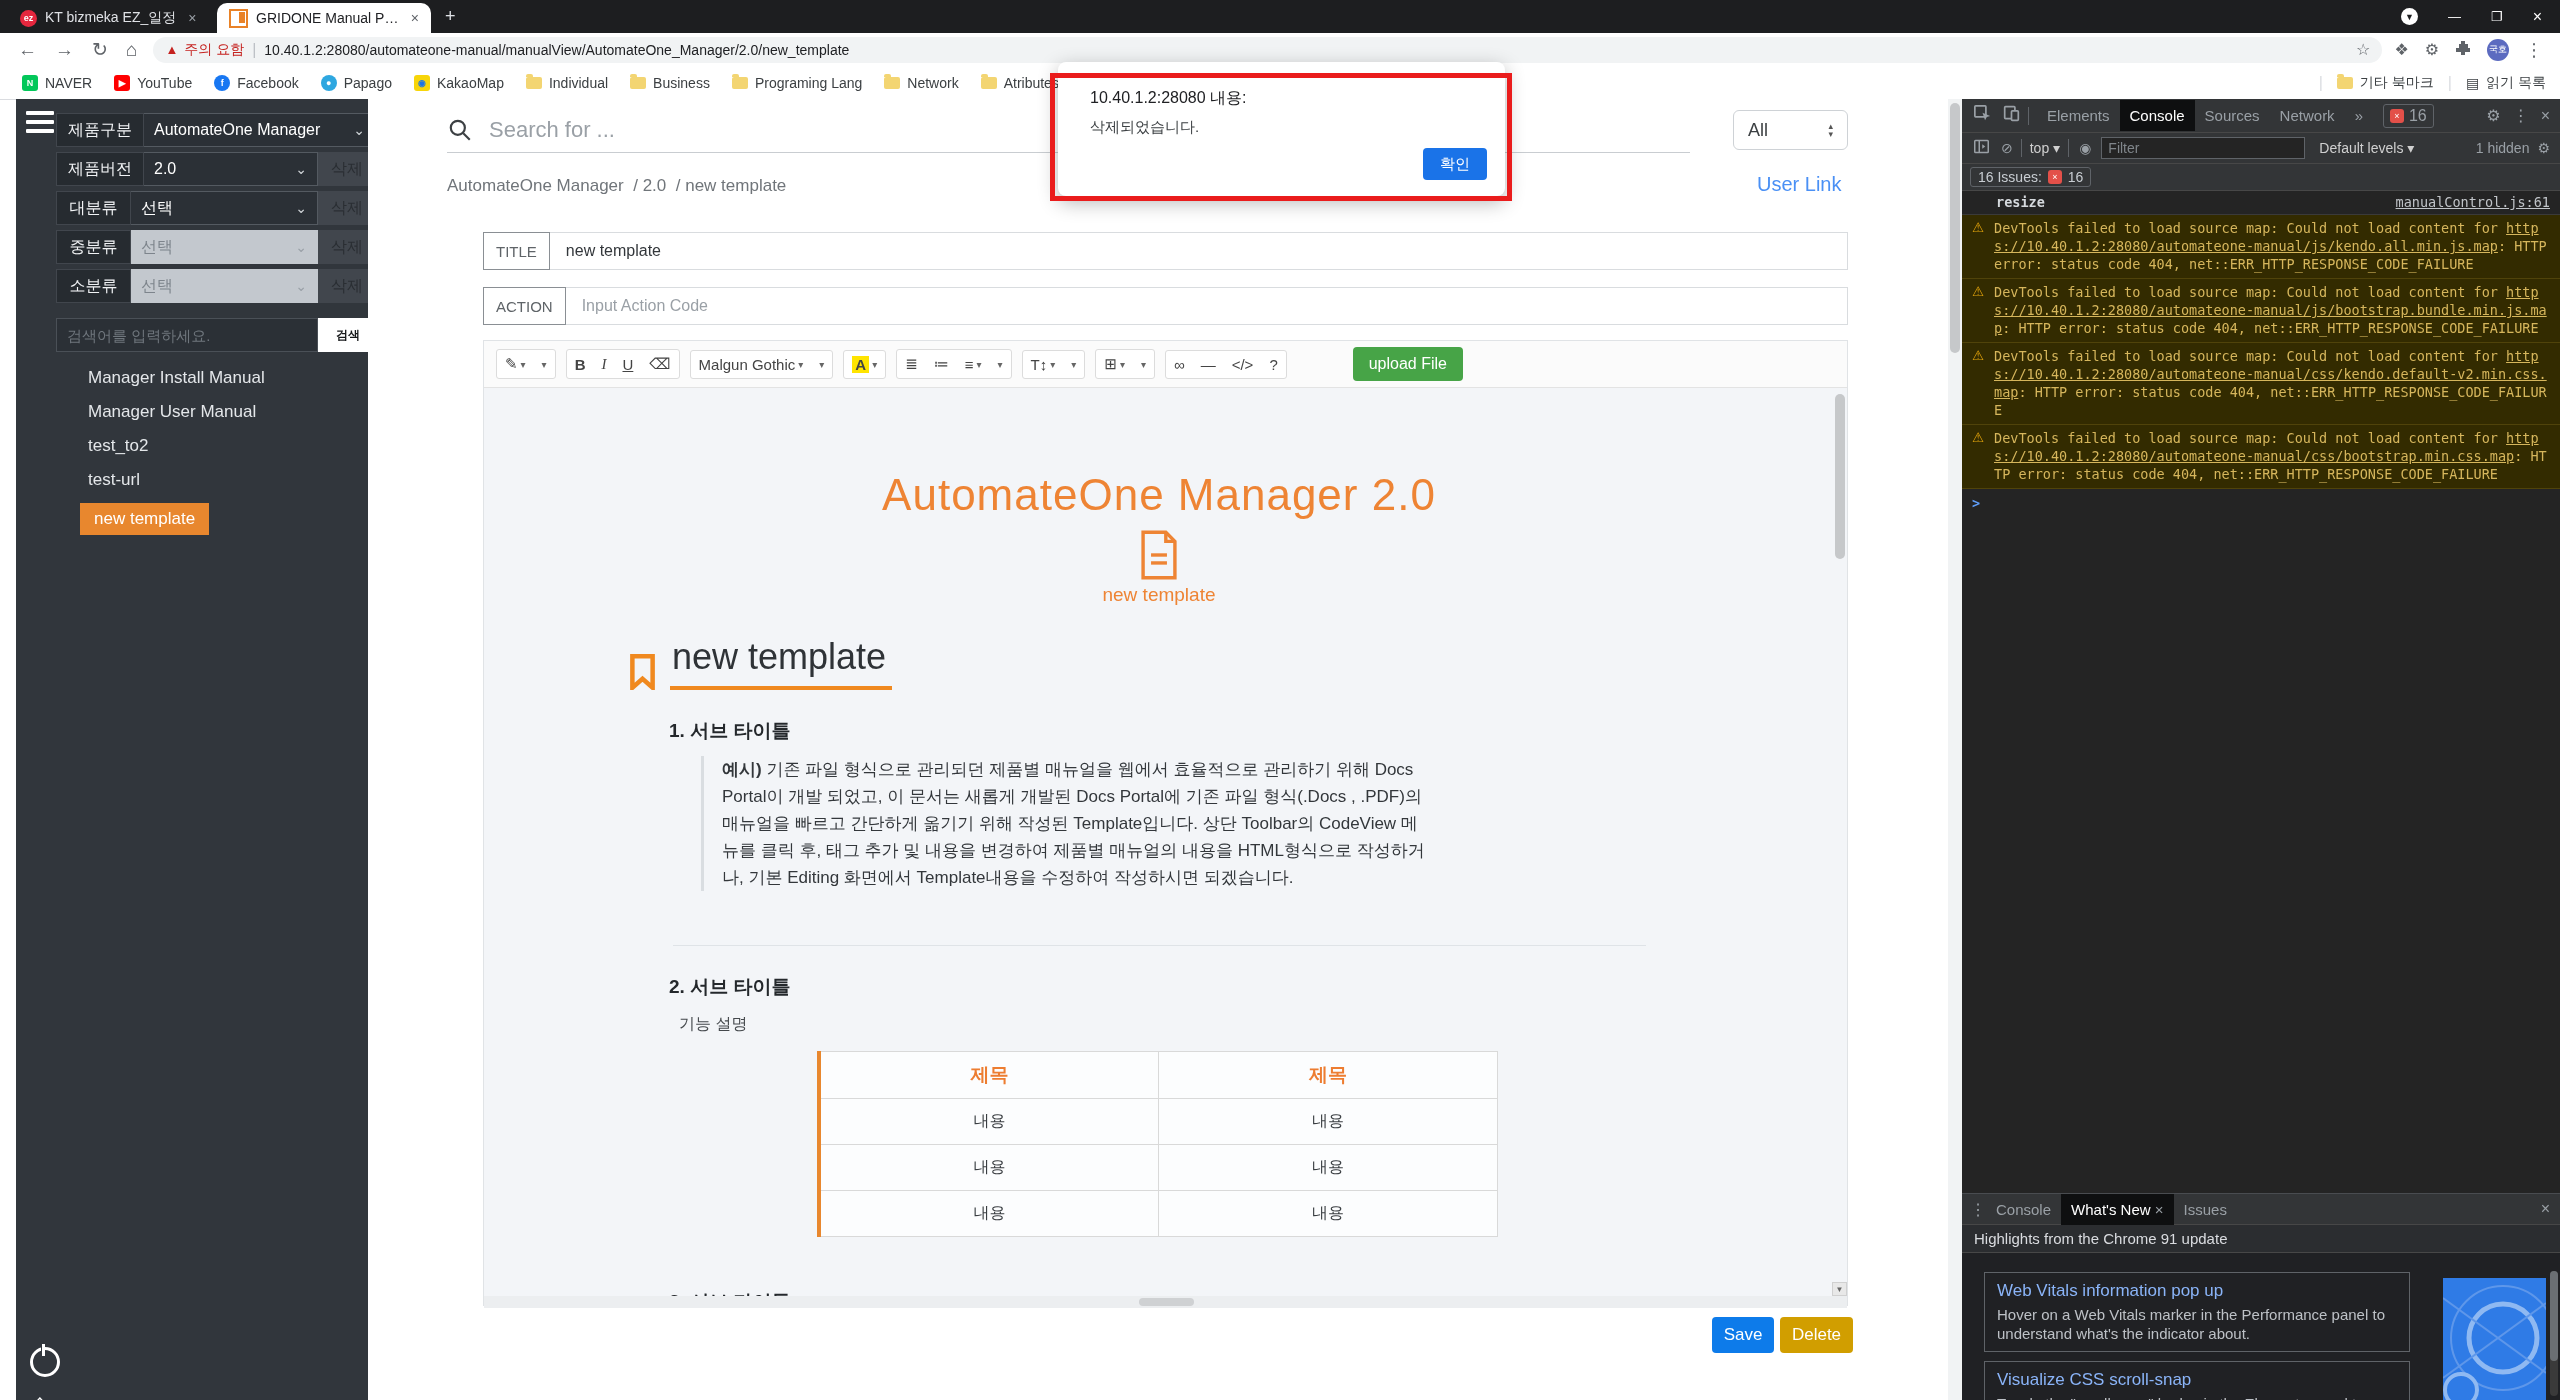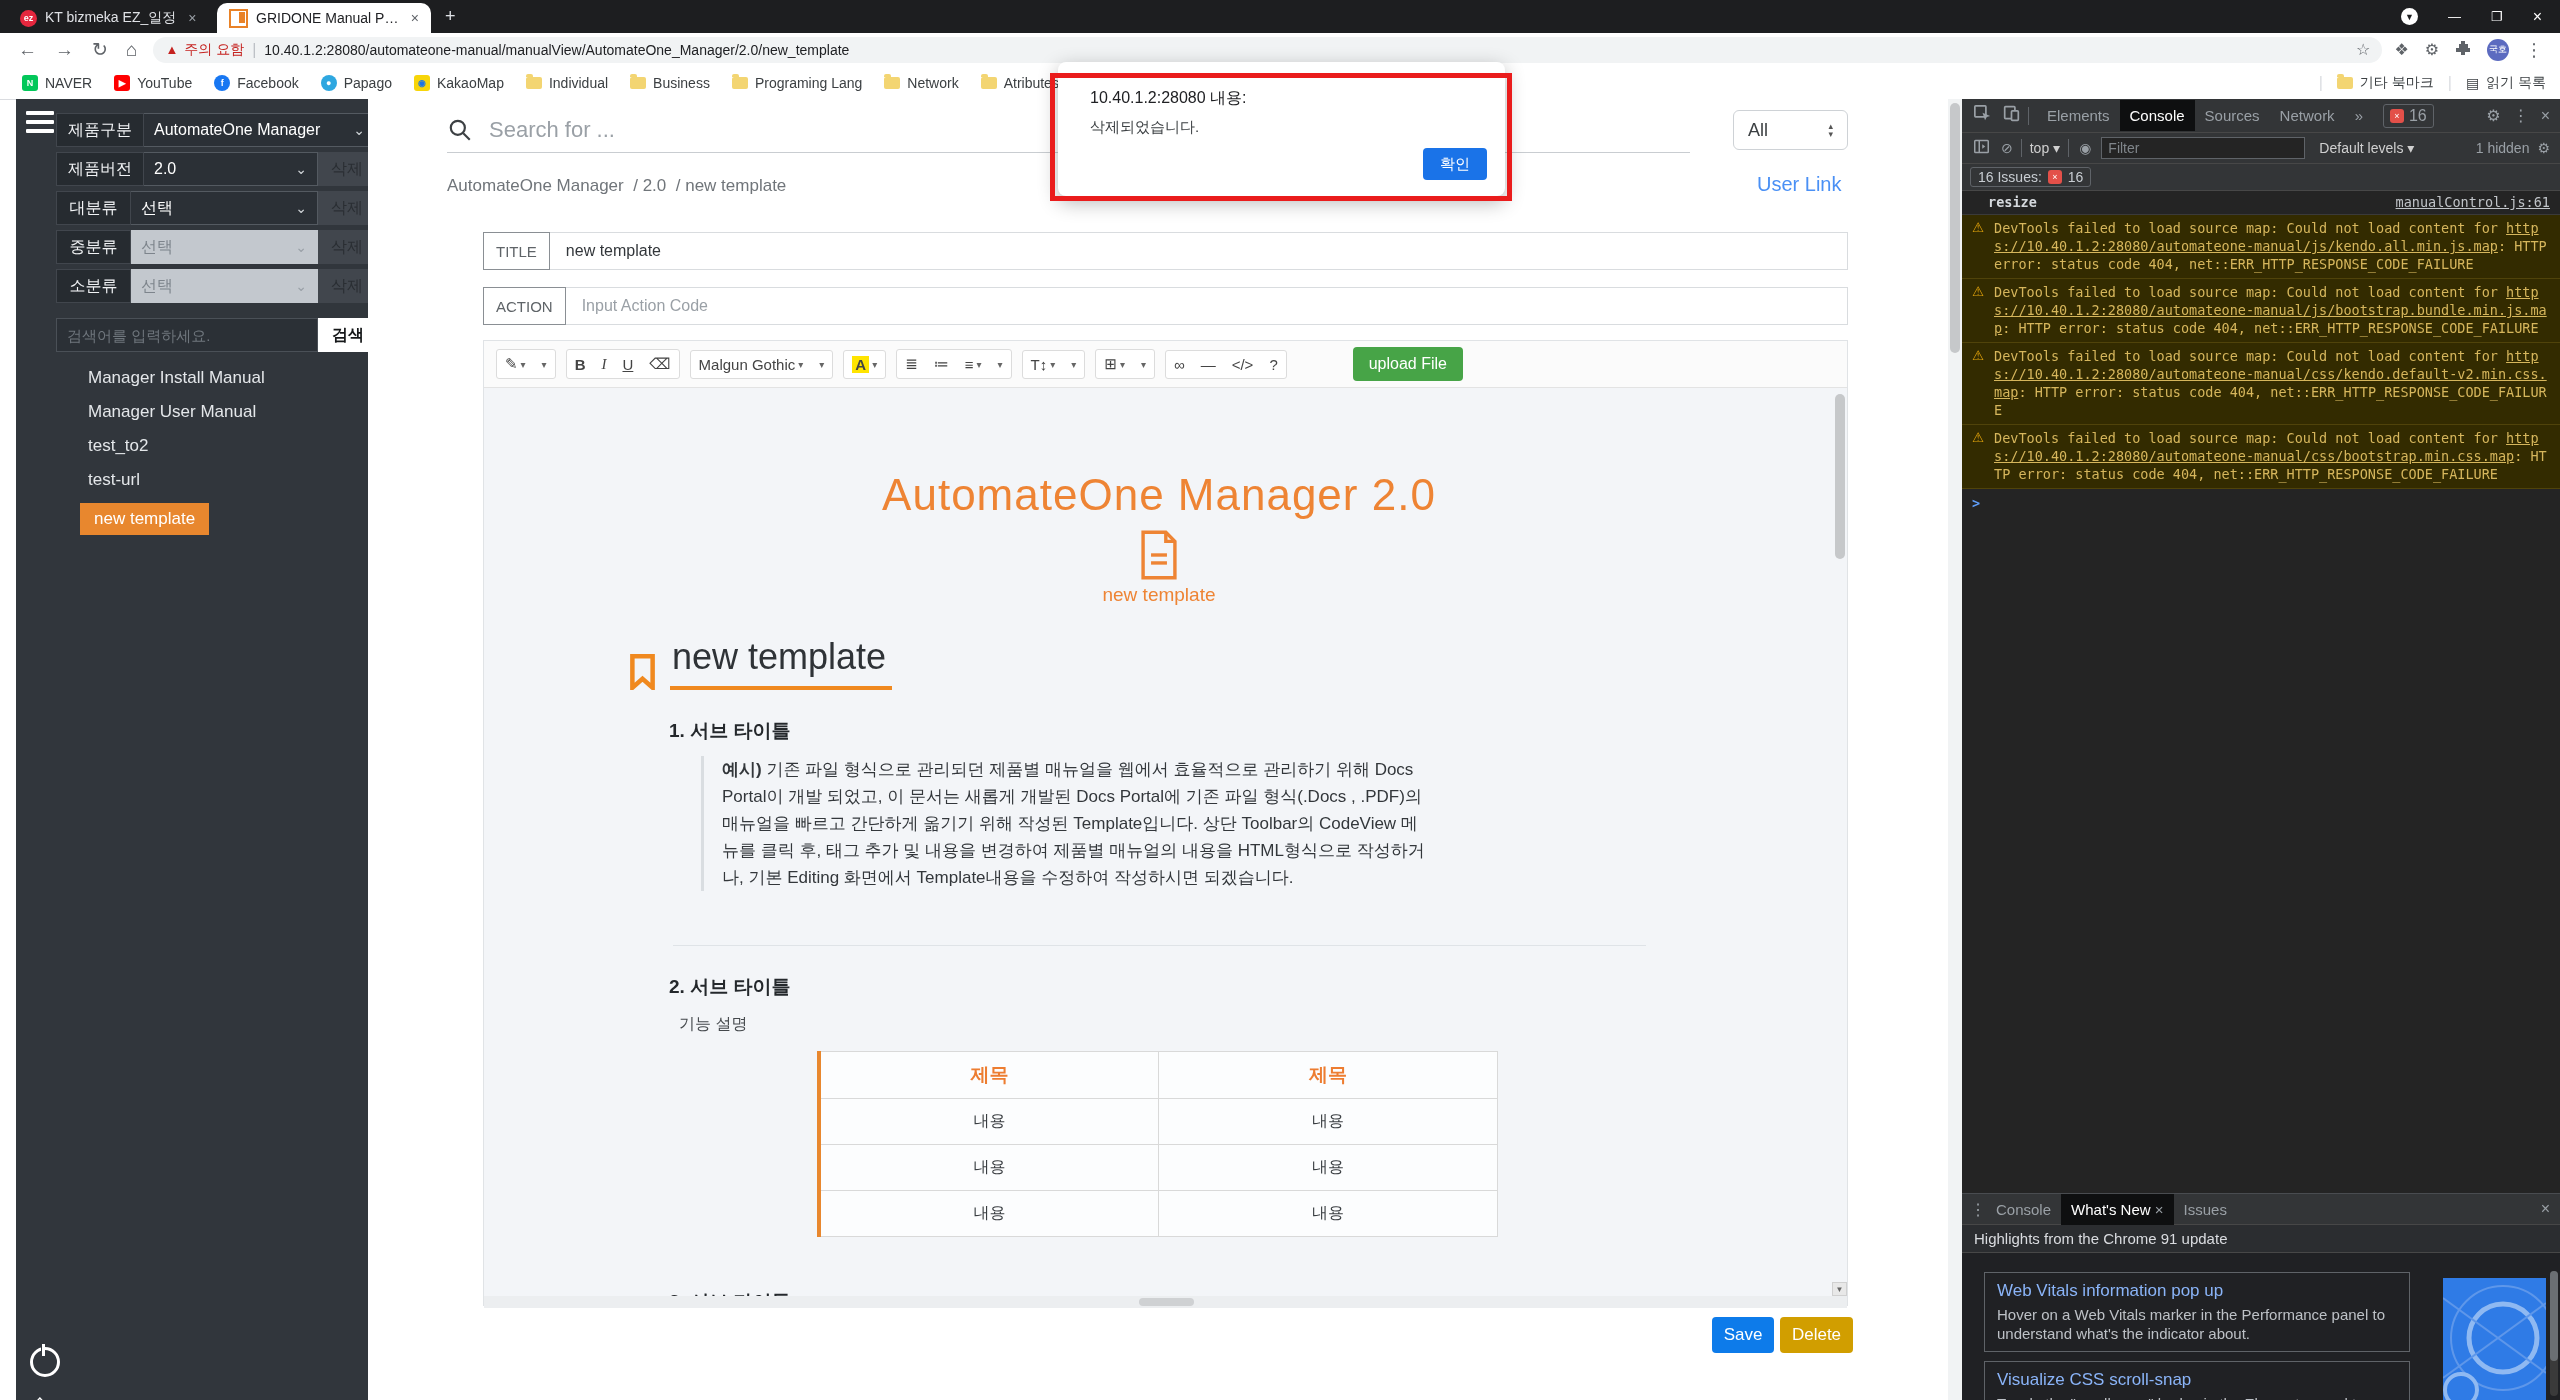--- a/index.html
+++ b/index.html
@@ -51,21 +51,21 @@
   .frow{display:flex;height:34px;margin-bottom:5px;}
   .flabel{width:88px;background:#262b30;border:1px solid #41464d;display:flex;align-items:center;justify-content:center;font-size:16px;color:#f1f3f5;box-sizing:border-box;}
   .fselect{flex:1;background:#2b3036;border:1px solid #545a61;border-left:none;display:flex;align-items:center;padding:0 10px;font-size:16px;color:#fff;box-sizing:border-box;}
   .fselect .caret{margin-left:auto;color:#cfd3d7;font-size:14px;}
   .fselect.disabled{background:#c3c8ce;color:#7d848c;border-color:#c3c8ce;}
   .fselect.disabled .caret{color:#9aa1a8;}
   .fdel{width:58px;margin-left:0;background:#41464d;border:1px solid #41464d;color:#2a2e33;display:flex;align-items:center;justify-content:center;font-size:16px;box-sizing:border-box;}
   .srow{display:flex;height:34px;margin-top:15px;}
   .sinput{flex:1;background:#2b3036;border:1px solid #4a5057;color:#e8eaec;font-size:15px;padding:0 10px;box-sizing:border-box;font-family:"Liberation Sans",sans-serif;}
   .sinput::placeholder{color:#6f767d;}
-  .sbtn{width:58px;background:#fff;color:#16181a;border:none;font-size:16px;font-weight:bold;display:flex;align-items:center;justify-content:center;padding-left:8px;}
+  .sbtn{width:58px;background:#fff;color:#16181a;border:none;font-size:12px;font-weight:bold;display:flex;align-items:center;justify-content:center;padding-left:8px;}
   .menu{position:absolute;left:0;top:262px;width:368px;}
   .mitem{padding:7px 0 7px 72px;font-size:17px;color:#e4e7ea;}
   .mitem.active{display:inline-block;background:#e8872e;color:#fff;margin-left:64px;padding:6px 14px;margin-top:6px;}
   .rail-bottom{position:absolute;left:14px;bottom:14px;}
   .power{width:24px;height:24px;border:3px solid #fff;border-radius:50%;position:relative;margin-bottom:14px;}
   .power:before{content:"";position:absolute;left:8px;top:-8px;width:3px;height:12px;background:#31363c;}
   .power:after{content:"";position:absolute;left:9px;top:-6px;width:3px;height:12px;background:#fff;}
   .home-ic{font-size:32px;color:#fff;line-height:26px;}
 
   
@@ -125,21 +125,21 @@
   .dt-tab{padding:7px 10px;font-size:15px;color:#9aa0a6;white-space:nowrap;}
   .dt-tab.active{background:#0e0f10;color:#fff;}
   .err-chip{display:flex;align-items:center;gap:5px;border:1px solid #5f6368;border-radius:3px;padding:2px 6px;margin-left:10px;}
   .err-sq{width:14px;height:14px;background:#e35049;border-radius:3px;color:#fff;font-size:9px;display:flex;align-items:center;justify-content:center;}
   .dt-row2{height:30px;background:#333537;border-bottom:1px solid #474747;display:flex;align-items:center;flex:0 0 30px;font-size:14px;}
   .filter-input{width:190px;height:20px;background:#242424;border:1px solid #5f6368;color:#c8cdd2;font-size:14px;padding:0 6px;margin-left:10px;font-family:"Liberation Sans",sans-serif;}
   .filter-input::placeholder{color:#80868b;}
   .dt-row3{height:26px;background:#333537;border-bottom:1px solid #474747;display:flex;align-items:center;flex:0 0 26px;}
   .issues-chip{display:flex;align-items:center;gap:6px;border:1px solid #5f6368;border-radius:3px;padding:1px 7px;margin-left:8px;font-size:14px;color:#c8cdd2;}
   .dt-log{flex:1;font-family:"DejaVu Sans Mono",monospace;font-size:13.5px;overflow:hidden;}
-  .log-row{display:flex;justify-content:space-between;padding:3px 10px 4px 26px;border-bottom:1px solid #3a3a3a;color:#d5d9dd;}
+  .log-row{display:flex;justify-content:space-between;padding:3px 10px 4px 34px;border-bottom:1px solid #3a3a3a;color:#d5d9dd;}
   .log-link{color:#c0c4c8;text-decoration:underline;}
   .warn{background:#332b00;border-bottom:1px solid #50430a;display:flex;padding:4px 8px 5px 8px;color:#d6b65c;line-height:18px;}
   .warn-icon{color:#e5a50a;font-family:"Liberation Sans",sans-serif;margin:0 6px 0 2px;flex:0 0 16px;}
   .warn-text{word-break:break-all;}
   .warn-link{color:#d6b65c;text-decoration:underline;}
   .prompt{color:#5f9df7;font-weight:bold;padding:6px 0 0 10px;}
   .drawer-tabs{height:30px;background:#333537;border-top:1px solid #494c50;border-bottom:1px solid #474747;display:flex;align-items:center;flex:0 0 30px;}
   .drawer-header{height:27px;background:#2b2d30;border-bottom:1px solid #474747;display:flex;align-items:center;padding-left:12px;font-size:15px;color:#dadce0;flex:0 0 27px;}
   .drawer-body{height:147px;background:#202124;position:relative;overflow:hidden;flex:0 0 147px;}
   .wn-card{margin:0 0 0 22px;width:400px;border:1px solid #5f6368;padding:8px 12px;}

